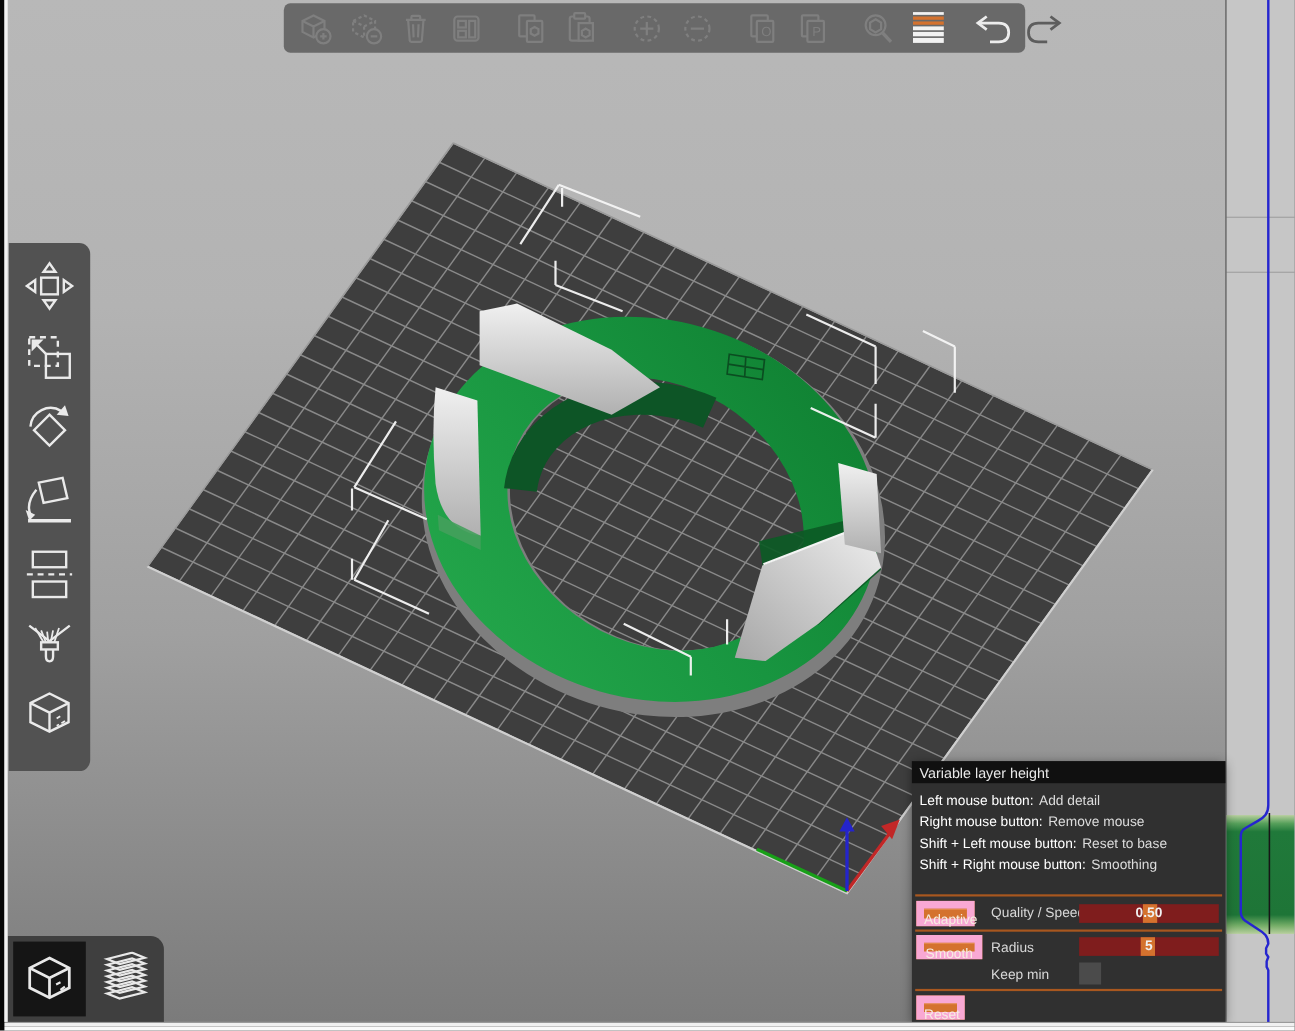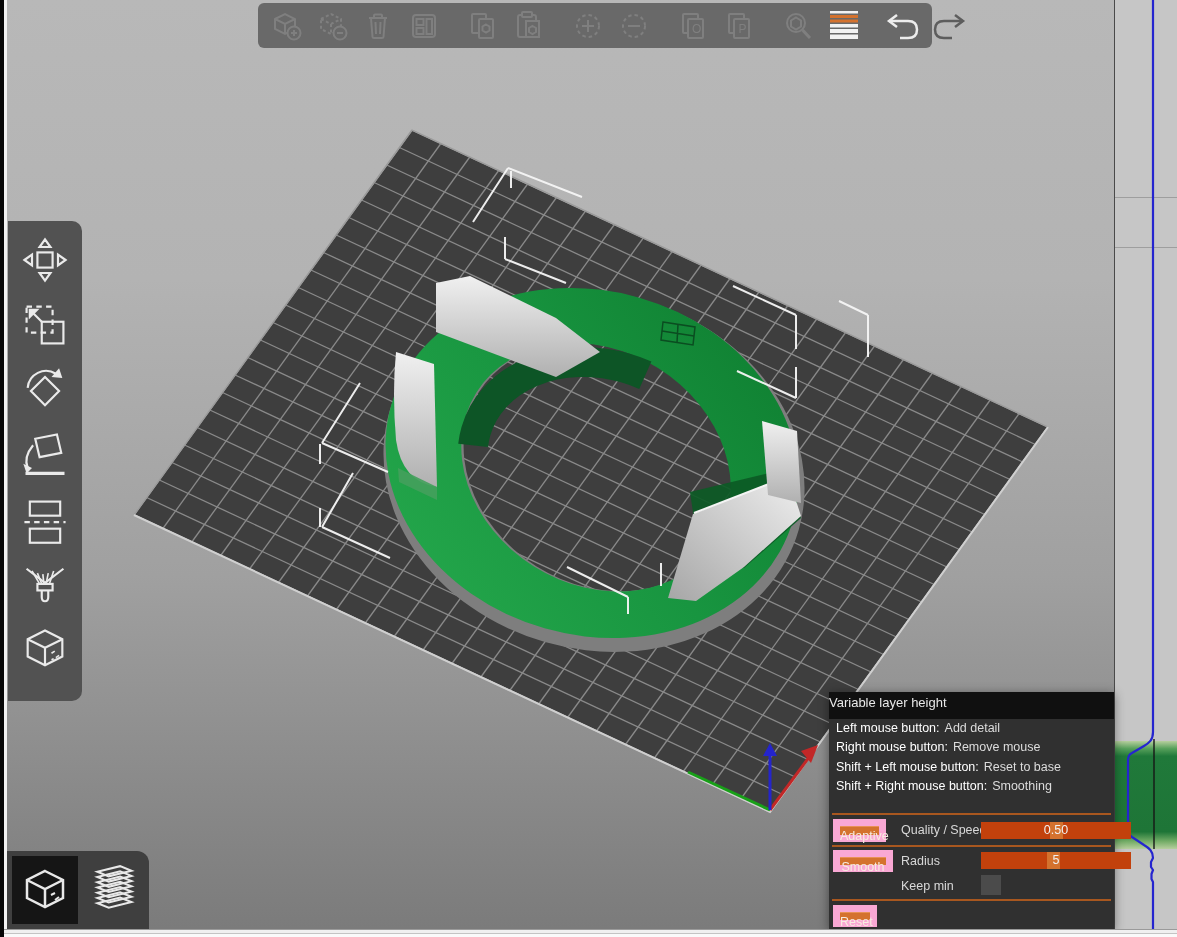--- a/index.html
+++ b/index.html
@@ -19,31 +19,31 @@
     align-items:center;gap:7px;padding-top:10px;box-sizing:border-box;}
   .ltool{width:58px;height:58px;display:flex;align-items:center;justify-content:center;flex:0 0 auto;}
   
   #view-switcher{position:absolute;left:7px;top:851px;width:142px;height:78px;z-index:3;
     background:#3f3f3f;border-radius:0 12px 0 0;display:flex;align-items:center;padding-left:5px;box-sizing:border-box;}
   .vbtn{width:66px;height:68px;display:flex;align-items:center;justify-content:center;}
   .vbtn.active{background:#151515;}
   
   #layer-panel{position:absolute;left:829px;top:692px;width:285px;height:238px;z-index:4;
     background:#303030;box-shadow:0 2px 10px rgba(0,0,0,.45);font-size:12.5px;}
-  #panel-title{position:absolute;left:0;top:0;right:0;height:27px;background:#101010;
-    color:#e8e8e8;line-height:21px;font-size:13px;}
+  #panel-title{position:absolute;left:0;top:0;right:0;height:20px;background:#101010;
+    color:#e8e8e8;line-height:21px;padding-left:7px;font-size:13px;}
   #hints{position:absolute;left:7px;top:27px;right:4px;}
   .hint-row{height:19.3px;line-height:19.3px;white-space:nowrap;}
   .hlabel{color:#ffffff;}
   .hval{color:#dcdcdc;margin-left:5px;}
   .pdiv{position:absolute;left:3px;right:3px;height:0;border-top:2px solid #a8571f;}
   .pbtn{position:absolute;background:#d4722e;border:7px solid #f9a8d4;
     box-shadow:inset 0 1px 0 #e89154;color:#f7ece1;text-align:center;box-sizing:border-box;}
   .plabel{position:absolute;color:#d8d8d8;}
-  .pslider{position:absolute;width:150px;height:17px;background:#c2410c;}
+  .pslider{position:absolute;width:127px;height:17px;background:#7f1d1d;font-weight:bold;}
   .phandle{position:absolute;top:0;width:13px;height:17px;background:#d4722e;}
   .pvalue{position:absolute;left:0;right:0;top:0;text-align:center;line-height:17px;
     color:#f0f0f0;z-index:2;}
   #keepmin-box{position:absolute;left:152px;top:183px;width:20px;height:20px;background:#4b4b4b;}
   
   #height-strip{position:absolute;left:1114px;top:0;width:63px;height:929px;z-index:2;
     background:#c6c6c6;border-left:1px solid #4a4a4a;box-sizing:border-box;}
   .strip-line{position:absolute;left:0;right:0;height:1px;background:rgba(40,40,40,.25);}
   #strip-band{position:absolute;left:0;right:0;top:741px;height:108px;
     background:linear-gradient(180deg,#b7cf9e 0%,#57a05b 7%,#20793a 14%,#1e7537 84%,#74ad67 93%,#b7cf9e 100%);}

